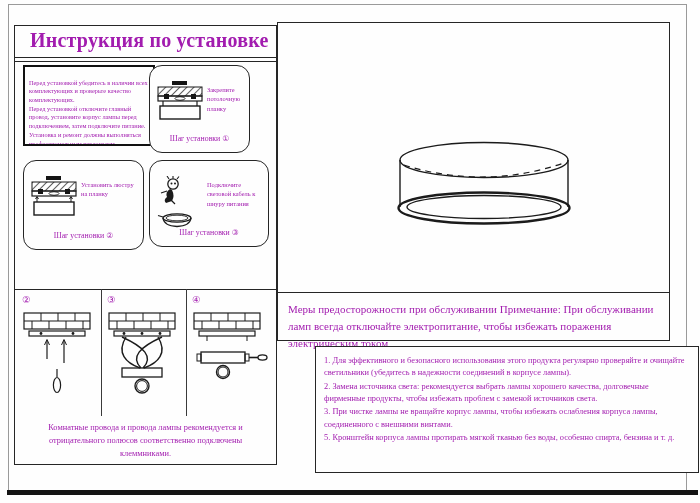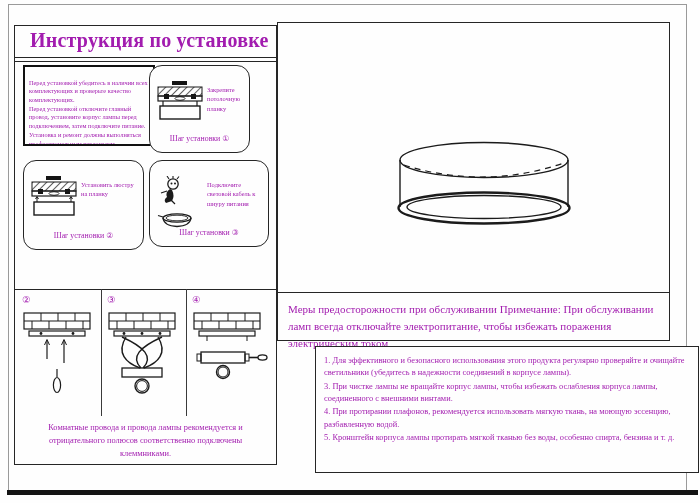--- a/index.html
+++ b/index.html
@@ -202,17 +202,17 @@
       <ellipse cx="206" cy="185" rx="85.5" ry="15.5" class="ink" stroke-width="2.4"></ellipse>
       <ellipse cx="206" cy="184" rx="77" ry="11.5" class="ink" stroke-width="1.4"></ellipse>
     </svg>
     <div id="precaution-box">
       <span>Меры предосторожности при обслуживании Примечание: При обслуживании ламп всегда отключайте электропитание, чтобы избежать поражения электрическим током</span>
     </div>
   </div>
 
   <div id="maintenance-box">
     <div class="mi">1. Для эффективного и безопасного использования этого продукта регулярно проверяйте и очищайте светильники (убедитесь в надежности соединений в корпусе лампы).</div>
+    <div class="mi">2. Замена источника света: рекомендуется выбрать лампы хорошего качества, долговечные фирменные продукты, чтобы избежать проблем с заменой источников света.</div>
     <div class="mi">3. При чистке лампы не вращайте корпус лампы, чтобы избежать ослабления корпуса лампы, соединенного с внешними винтами.</div>
-    <div class="mi">4. При протирании плафонов, рекомендуется использовать мягкую ткань, на моющую эссенцию, разбавленную водой.</div>
     <div class="mi">5. Кронштейн корпуса лампы протирать мягкой тканью без воды, особенно спирта, бензина и т. д.</div>
   </div>
 </div>
 
 </body></html>

